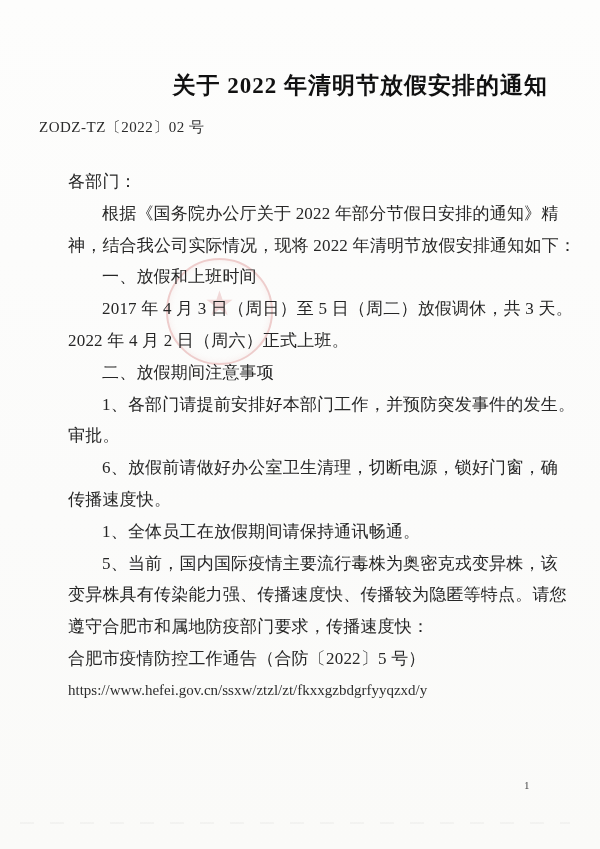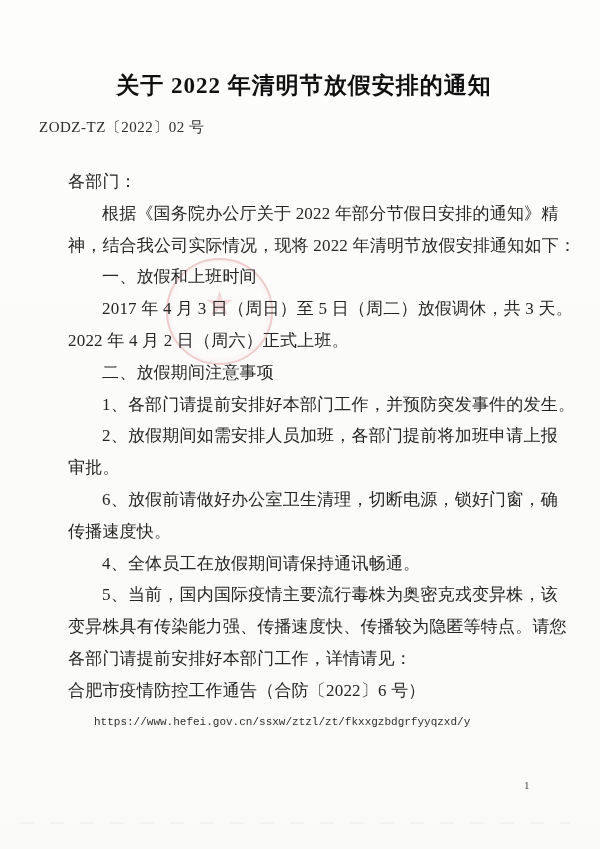--- a/index.html
+++ b/index.html
@@ -15,21 +15,21 @@
     overflow: hidden;
     font-family: "Liberation Serif", "DejaVu Serif", serif;
     color: #242424;
   }
   .title {
     position: absolute;
     top: 70px;
     left: 60px;
     right: 52px;
     margin: 0;
-    text-align: center;
+    text-align: right;
     font-size: 23px;
     font-weight: bold;
     letter-spacing: 1px;
     color: #111111;
     z-index: 2;
   }
   .docnum {
     position: absolute;
     top: 118px;
     left: 60px;
@@ -53,25 +53,24 @@
     z-index: 2;
   }
   .content .line {
     white-space: nowrap;
     height: 31.8px;
   }
   .content .line.indent {
     padding-left: 34px;
   }
   .content .line.mono {
-    font-family: Liberation Mono, monospace;
-    font-size: 11px;
+    font-family: Liberation Serif, serif;
+    font-size: 15px;
     letter-spacing: 0;
     color: #2e2e2e;
-    margin-left: 26px;
   }
   .stamp {
     position: absolute;
     left: 166px;
     top: 258px;
     width: 103px;
     height: 103px;
     border: 2.5px solid rgba(206, 96, 96, 0.30);
     border-radius: 50%;
     z-index: 1;
@@ -123,29 +122,28 @@
 
   <div class="content" id="content">
       <div class="line">各部门：</div>
       <div class="line indent">根据《国务院办公厅关于 2022 年部分节假日安排的通知》精</div>
       <div class="line">神，结合我公司实际情况，现将 2022 年清明节放假安排通知如下：</div>
       <div class="line indent">一、放假和上班时间</div>
       <div class="line indent">2017 年 4 月 3 日（周日）至 5 日（周二）放假调休，共 3 天。</div>
       <div class="line">2022 年 4 月 2 日（周六）正式上班。</div>
       <div class="line indent">二、放假期间注意事项</div>
       <div class="line indent">1、各部门请提前安排好本部门工作，并预防突发事件的发生。</div>
-      <div class="line indent">2、放假期间如需安排人员加班，各部门提前将加班申请上报</div>
       <div class="line">审批。</div>
       <div class="line indent">6、放假前请做好办公室卫生清理，切断电源，锁好门窗，确</div>
       <div class="line">传播速度快。</div>
-      <div class="line indent">4、全体员工在放假期间请保持通讯畅通。</div>
+      <div class="line indent">1、全体员工在放假期间请保持通讯畅通。</div>
       <div class="line indent">5、当前，国内国际疫情主要流行毒株为奥密克戎变异株，该</div>
       <div class="line">变异株具有传染能力强、传播速度快、传播较为隐匿等特点。请您</div>
-      <div class="line">各部门请提前安排好本部门工作，详情请见：</div>
-      <div class="line">合肥市疫情防控工作通告（合防〔2022〕6 号）</div>
+      <div class="line">遵守合肥市和属地防疫部门要求，传播速度快：</div>
+      <div class="line">合肥市疫情防控工作通告（合防〔2022〕5 号）</div>
       <div class="line mono">https://www.hefei.gov.cn/ssxw/ztzl/zt/fkxxgzbdgrfyyqzxd/y</div>
     </div>
 
   <div class="scan-noise"></div>
 
   <div class="pageno">1</div>
 
 </div>
 
 </body></html>

